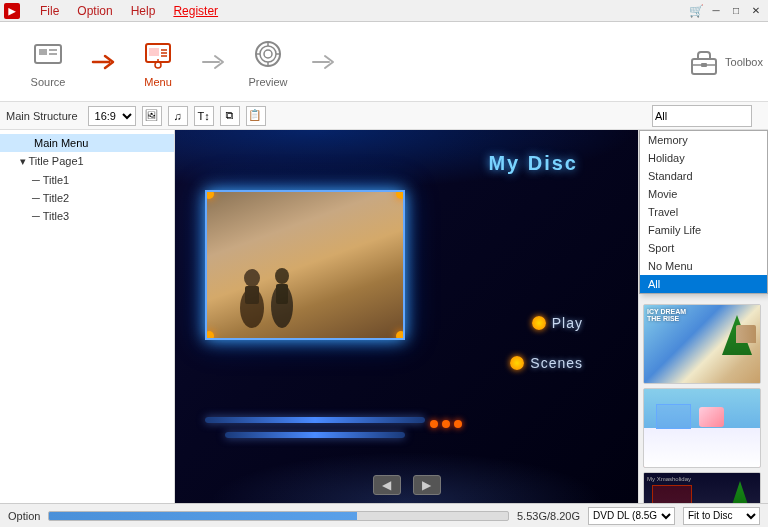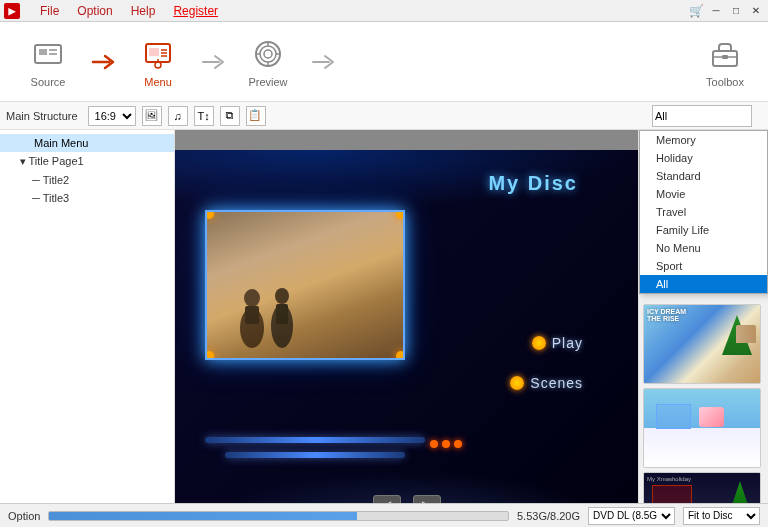--- a/index.html
+++ b/index.html
@@ -103,21 +103,21 @@
       width: 30px;
       height: 72px;
       display: flex;
       align-items: center;
       justify-content: center;
     }
     .arrow-svg { color: #cc3300; }
     .toolbar-spacer { flex: 1; }
     .toolbox-item {
       display: flex;
-      flex-direction: column;
+      flex-direction: row;
       align-items: center;
       justify-content: center;
       width: 70px;
       height: 72px;
       cursor: pointer;
       color: #666;
       font-size: 11px;
       gap: 4px;
     }
 
@@ -202,21 +202,20 @@
       background: #888;
       position: relative;
       overflow: hidden;
     }
     #disc-preview {
       width: 100%;
       height: 100%;
       background: linear-gradient(135deg, #0a0a2e 0%, #050520 40%, #000010 100%);
       position: relative;
       overflow: hidden;
-      margin-top: 20px;
     }
     .disc-glow-top {
       position: absolute;
       top: 0; left: 0; right: 0;
       height: 60px;
       background: radial-gradient(ellipse at 30% 0%, rgba(0,100,255,0.3) 0%, transparent 70%);
     }
     .disc-glow-bottom {
       position: absolute;
       bottom: 0; left: 0; right: 0;
@@ -364,21 +363,21 @@
       position: absolute;
       top: 0;
       left: 0;
       right: 0;
       background: white;
       border: 1px solid #aaa;
       z-index: 10;
       box-shadow: 2px 2px 6px rgba(0,0,0,0.2);
     }
     .dropdown-item {
-      padding: 3px 16px;
+      padding: 3px 8px;
       font-size: 11px;
       cursor: pointer;
       color: #333;
     }
     .dropdown-item.selected { background: #0078d7; color: white; }
 
     .thumb-card {
       width: 118px;
       height: 80px;
       border: 1px solid #ccc;
@@ -571,20 +570,23 @@
 <div id="main-content">
 
   <div id="left-panel">
     <div class="tree-item selected">
       <span>Main Menu</span>
     </div>
     <div class="tree-item indent1">
       <span>▾ </span><span>Title Page1</span>
     </div>
     <div class="tree-item indent2">
+      <span>─ </span><span>Title1</span>
+    </div>
+    <div class="tree-item indent2">
       <span>─ </span><span>Title2</span>
     </div>
     <div class="tree-item indent2">
       <span>─ </span><span>Title3</span>
     </div>
   </div>
 
   <div id="canvas-area">
     <div id="disc-preview">
       <div class="disc-glow-top"></div>
@@ -642,22 +644,22 @@
 
   <div id="right-panel">
 
     <div id="dropdown-overlay">
       <div class="dropdown-item">Memory</div>
       <div class="dropdown-item">Holiday</div>
       <div class="dropdown-item">Standard</div>
       <div class="dropdown-item">Movie</div>
       <div class="dropdown-item">Travel</div>
       <div class="dropdown-item">Family Life</div>
+      <div class="dropdown-item">Sport</div>
       <div class="dropdown-item">No Menu</div>
-      <div class="dropdown-item">Sport</div>
       <div class="dropdown-item selected">All</div>
     </div>
 
     <div class="thumb-card thumb-1" style="margin-top: 170px;">
       <div style="width:100%;height:100%;position:relative;overflow:hidden;">
         <div style="position:absolute;top:0;left:0;right:0;bottom:0;background:linear-gradient(135deg,#87CEEB 0%,#4a8aD9 40%,#f0e8c8 60%,#d4b88a 80%,#c8a06a 100%);"></div>
 
         <div style="position:absolute;top:10px;right:8px;width:30px;height:40px;background:linear-gradient(180deg,#228B22,#1a6e1a);clip-path:polygon(50% 0%,100% 100%,0% 100%);"></div>
         <div style="position:absolute;top:20px;right:4px;width:20px;height:18px;background:linear-gradient(90deg,#c8a882,#b89060);border-radius:2px 2px 0 0;"></div>
         <span style="position:absolute;top:3px;left:3px;font-size:7px;color:#fff;font-weight:bold;text-shadow:0 0 3px rgba(0,0,0,0.5);">ICY DREAM<br>THE RISE</span>

